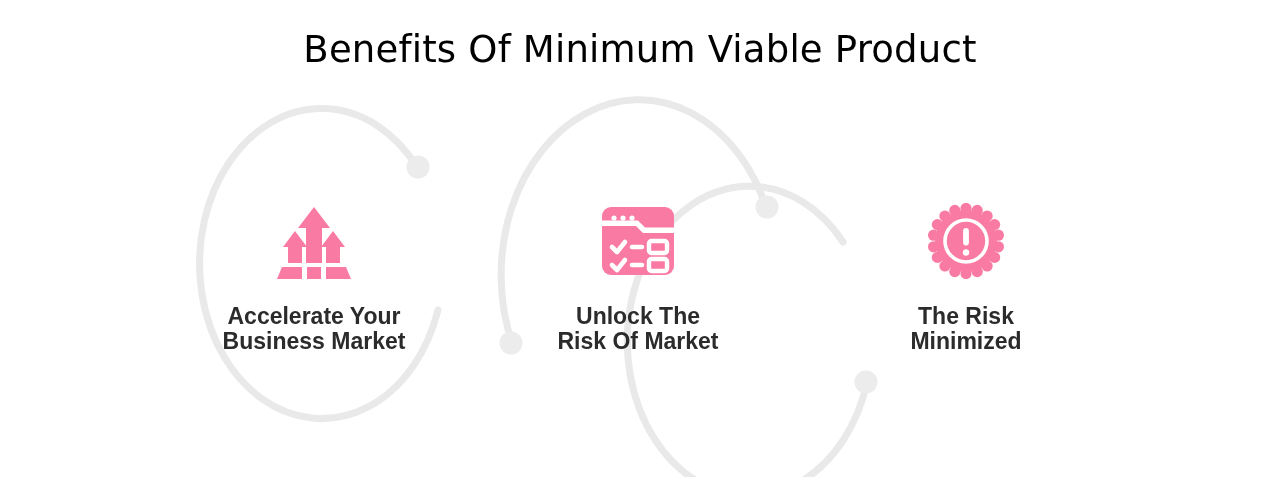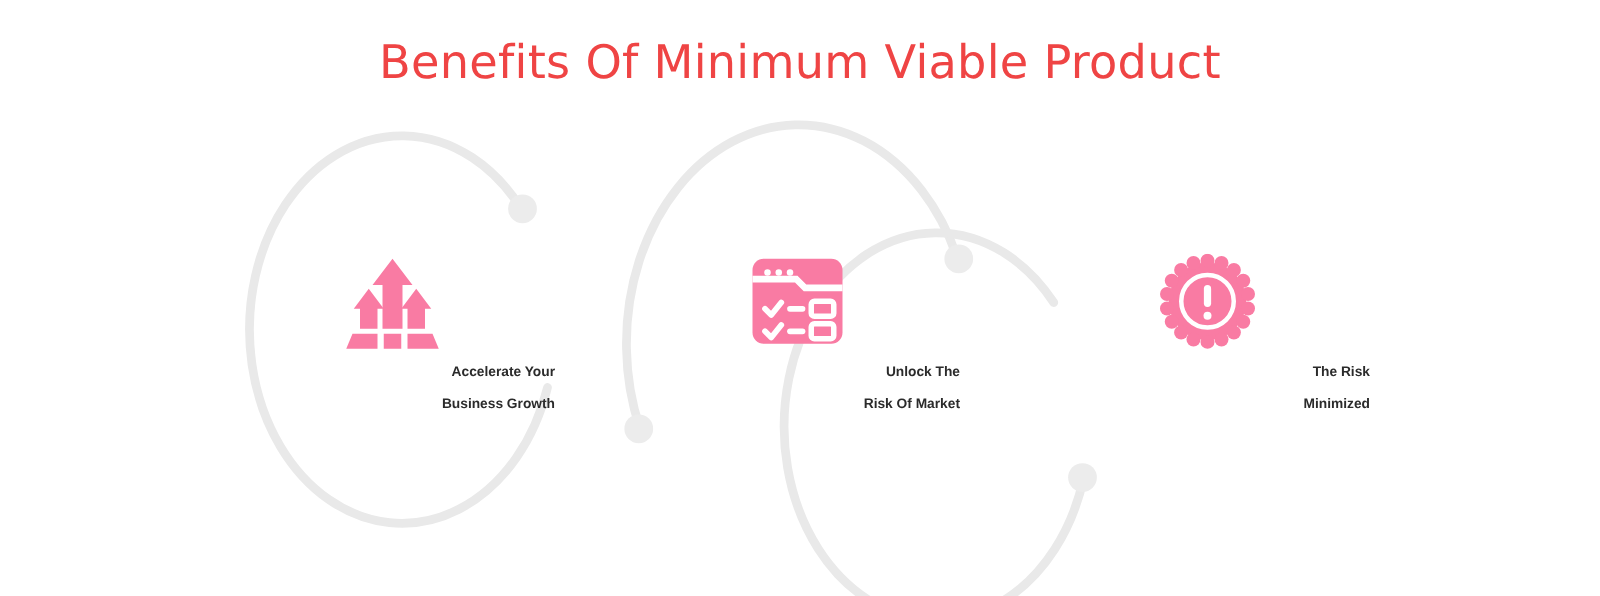--- a/index.html
+++ b/index.html
@@ -24,21 +24,21 @@
   
   .page-title {
     position: absolute;
     top: 28px;
     left: 0;
     width: 1280px;
     text-align: center;
     font-size: 37px;
     font-weight: 400;
     letter-spacing: 0.2px;
-    color: #ef4444;
+    color: #000000;
     font-family: "DejaVu Sans", sans-serif;
     white-space: nowrap;
   }
 
   
   .chain-svg {
     position: absolute;
     top: 0;
     left: 0;
     width: 1280px;
@@ -53,27 +53,26 @@
     text-align: center;
   }
   .step-icon {
     width: 260px;
     height: 86px;
     display: flex;
     align-items: center;
     justify-content: center;
   }
   .step-label {
-    margin-top: 2px;
-    font-size: 11px;
+    margin-top: 20px;
+    font-size: 23px;
     font-weight: 700;
     line-height: 25px;
     color: #2b2b2b;
     font-family: "Liberation Sans", sans-serif;
-    text-align: right;
   }
   .step-label .line { display: block; }
 
   #step-1 { left: 184px; top: 198px; }
   #step-2 { left: 508px; top: 198px; }
   #step-3 { left: 836px; top: 198px; }
 </style>
 </head>
 <body>
 
@@ -119,21 +118,21 @@
           <path d="M59 30 L71 46 L66 46 L66 62 L52 62 L52 46 L47 46 Z"></path>
 
           <path d="M8 66 L28 66 L28 78 L3 78 Z"></path>
           <path d="M33 66 L47 66 L47 78 L33 78 Z"></path>
           <path d="M52 66 L72 66 L77 78 L52 78 Z"></path>
         </g>
       </svg>
     </div>
     <div class="step-label">
       <span class="line">Accelerate Your</span>
-      <span class="line">Business Growth</span>
+      <span class="line">Business Market</span>
     </div>
   </div>
 
   <div class="step" id="step-2">
     <div class="step-icon">
       <svg width="76" height="76" viewBox="0 0 76 76">
         <rect x="2" y="4" width="72" height="68" rx="9" fill="#F97BA3"></rect>
 
         <g fill="#ffffff">
           <circle cx="14" cy="15" r="2.6"></circle>

